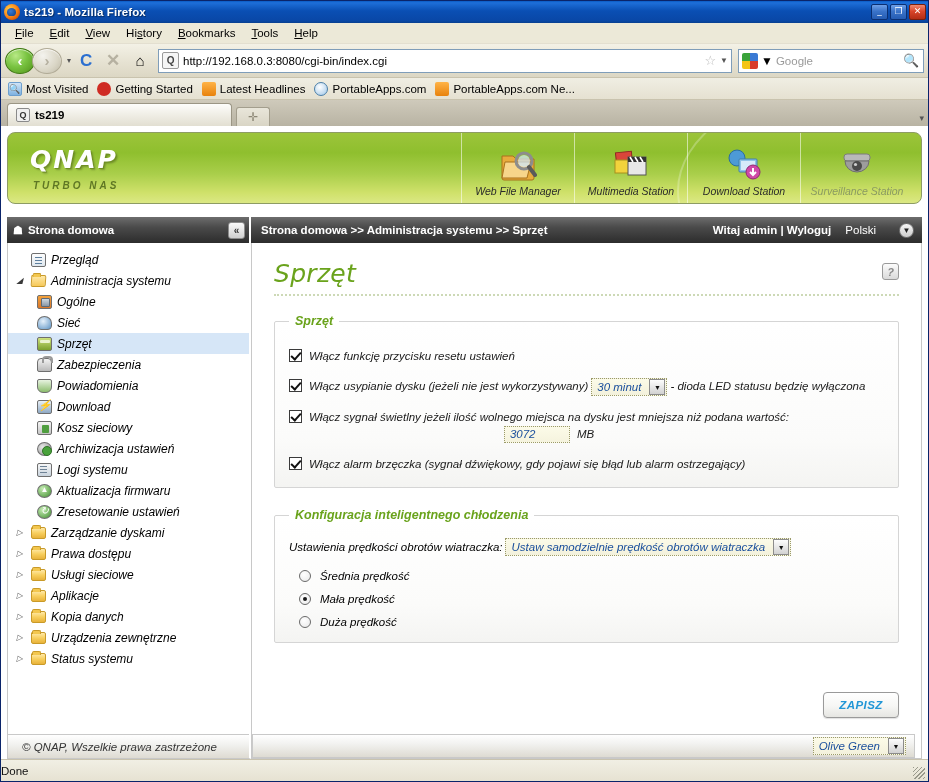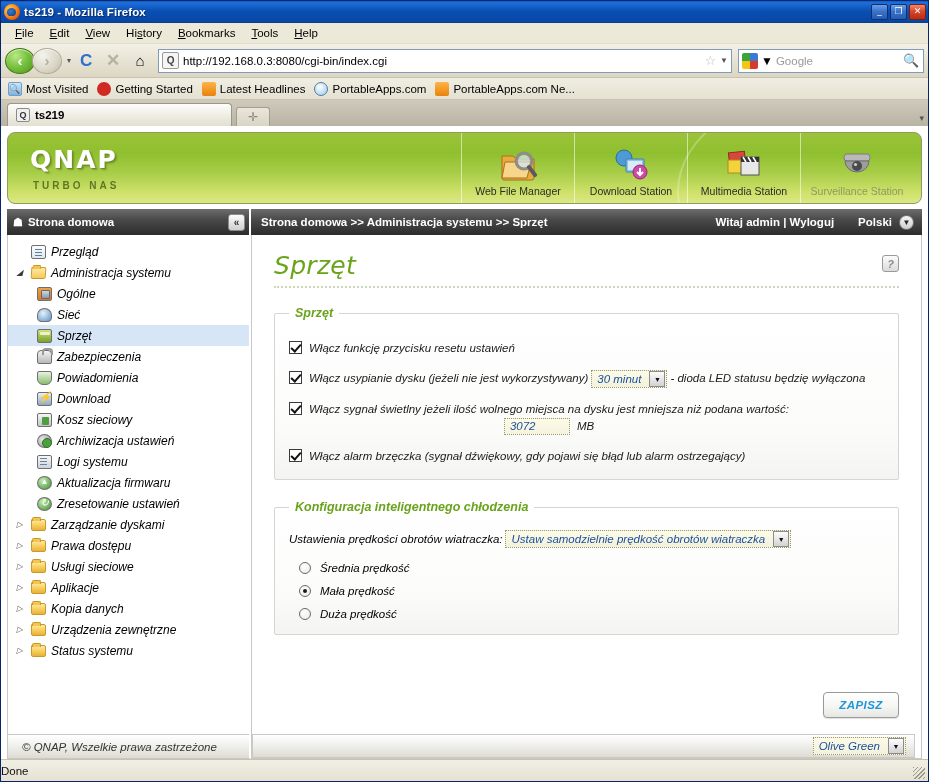--- a/index.html
+++ b/index.html
@@ -172,26 +172,27 @@
     position:absolute; right:4px; bottom:3px; color:#555; font-size:9px;
   }
 
   
   .page {
     flex: 1 1 auto; background:#fff; display:flex; flex-direction:column;
     overflow:hidden; position:relative;
   }
 
   .qnap-header {
-    height: 72px; margin: 6px 6px 0 6px;
+    height: 72px; margin: 6px 6px 8px 6px;
     border: 1px solid #8d9c63;
     border-radius: 8px;
     background: linear-gradient(180deg,#9cc43a 0%,#8fbf2e 28%,#a9ce4a 58%,#cfe16a 85%,#dbe884 100%);
     display:flex; align-items:center; position:relative; overflow:hidden;
     flex: 0 0 auto;
+    font-style: italic;
   }
   .qnap-header::after{
     content:""; position:absolute; right:-60px; bottom:-90px;
     width:300px;height:200px;border-radius:50%;
     border:2px solid rgba(255,255,255,.25);
   }
   .brand { padding-left: 22px; }
   .brand .qnap {
     font-family: "DejaVu Sans", sans-serif;
     font-weight: bold; font-size: 25px; letter-spacing: 2px;
@@ -231,21 +232,21 @@
     display:flex;align-items:center;justify-content:center;
   }
   .crumb-right {
     flex: 1 1 auto;
     background: linear-gradient(180deg,#6d6d6d 0%,#4a4a4a 40%,#2c2c2c 100%);
     color:#fff; display:flex; align-items:center; padding: 0 8px 0 10px;
     font-size: 11.5px; font-weight: bold;
   }
   .crumb-right .path { white-space:nowrap; }
   .crumb-right .welcome { margin-left:auto; white-space:nowrap; }
-  .crumb-right .lang { margin-left: 24px; display:flex;align-items:center;gap:7px; font-weight:bold;}
+  .crumb-right .lang { margin-left: 14px; display:flex;align-items:center;gap:23px; font-weight:normal;}
   .lang-arrow {
     width:15px;height:15px;border-radius:50%;
     background: linear-gradient(180deg,#f6f6f6,#cdcdcd);
     border:1px solid #777; color:#222; font-size:8px;
     display:flex;align-items:center;justify-content:center;
   }
 
   .body-split { flex: 1 1 auto; display:flex; margin: 0 6px 0 6px; min-height:0;font-style:italic; }
 
   
@@ -552,41 +553,41 @@
               <circle cx="25" cy="13" r="6" fill="#cfe4f4" opacity=".75"></circle>
               <line x1="30" y1="19" x2="36" y2="27" stroke="#5a5a5a" stroke-width="4" stroke-linecap="round"></line>
             </svg>
           </span>
           <span class="slabel">Web File Manager</span>
         </div>
 
         <div class="station">
           <span class="sico">
             <svg width="38" height="34" viewBox="0 0 38 34">
+              <rect x="4" y="4" width="16" height="13" fill="#d9463a" stroke="#8d2a22" transform="rotate(-6 12 10)"></rect>
+              <rect x="3" y="12" width="16" height="13" fill="#f2d33c" stroke="#a8901c"></rect>
+              <rect x="16" y="9" width="18" height="18" fill="#e8e8e8" stroke="#555"></rect>
+              <path d="M16 9 h18 v5 H16 Z" fill="#333"></path>
+              <path d="M18 9 l3 5 M23 9 l3 5 M28 9 l3 5" stroke="#fff" stroke-width="1.6"></path>
+            </svg>
+          </span>
+          <span class="slabel">Multimedia Station</span>
+        </div>
+
+        <div class="station">
+          <span class="sico">
+            <svg width="38" height="34" viewBox="0 0 38 34">
               <circle cx="12" cy="10" r="8" fill="#4d9ad6" stroke="#2a6e9e"></circle>
               <rect x="14" y="11" width="18" height="13" rx="1" fill="#8fc4e8" stroke="#3f7fae"></rect>
               <rect x="16" y="13" width="14" height="9" fill="#d6ecfa"></rect>
               <circle cx="28" cy="24" r="7" fill="#cf49a8" stroke="#8f2a72"></circle>
               <path d="M28 20 v6 M25 24 l3 3 l3 -3" stroke="#fff" stroke-width="2" fill="none"></path>
             </svg>
           </span>
           <span class="slabel">Download Station</span>
-        </div>
-
-        <div class="station">
-          <span class="sico">
-            <svg width="38" height="34" viewBox="0 0 38 34">
-              <rect x="4" y="4" width="16" height="13" fill="#d9463a" stroke="#8d2a22" transform="rotate(-6 12 10)"></rect>
-              <rect x="3" y="12" width="16" height="13" fill="#f2d33c" stroke="#a8901c"></rect>
-              <rect x="16" y="9" width="18" height="18" fill="#e8e8e8" stroke="#555"></rect>
-              <path d="M16 9 h18 v5 H16 Z" fill="#333"></path>
-              <path d="M18 9 l3 5 M23 9 l3 5 M28 9 l3 5" stroke="#fff" stroke-width="1.6"></path>
-            </svg>
-          </span>
-          <span class="slabel">Multimedia Station</span>
         </div>
 
         <div class="station disabled">
           <span class="sico">
             <svg width="38" height="34" viewBox="0 0 38 34">
               <rect x="6" y="6" width="26" height="7" rx="3" fill="#b9b9b9" stroke="#7d7d7d"></rect>
               <path d="M7 13 a12 11 0 0 0 24 0 Z" fill="#9d9d9d" stroke="#6e6e6e"></path>
               <circle cx="19" cy="18" r="5" fill="#4a4a4a"></circle>
               <circle cx="17.5" cy="16.5" r="1.6" fill="#cfcfcf"></circle>
             </svg>

